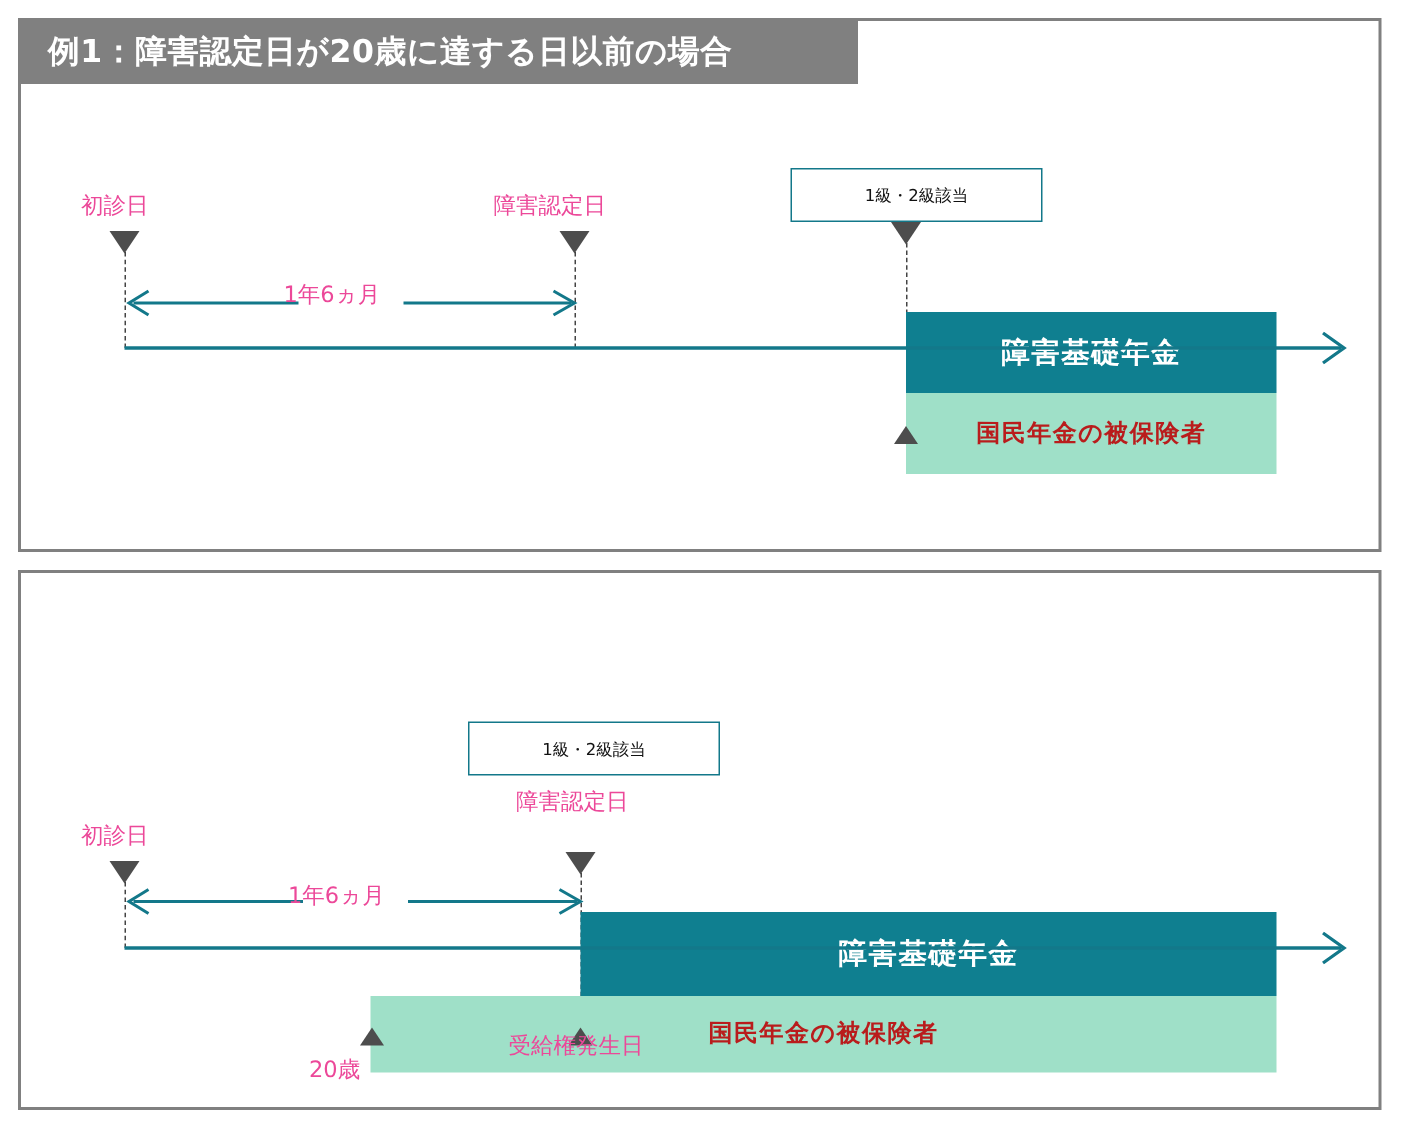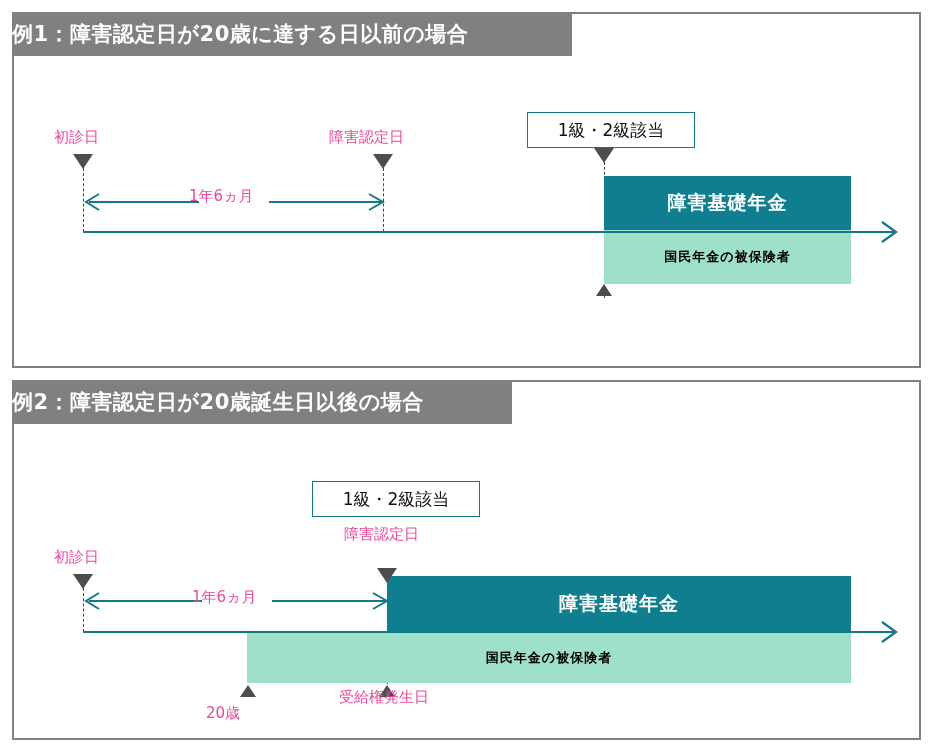--- a/index.html
+++ b/index.html
@@ -4,42 +4,42 @@
 <style>
   html,body{margin:0;padding:0;background:#ffffff;}
   body{font-family:"Liberation Sans","DejaVu Sans",sans-serif;}
   #root{position:relative;width:935px;height:751px;background:#ffffff;overflow:hidden;}
 
   .panel{position:absolute;left:12px;width:909px;background:#ffffff;border:2px solid #808080;box-sizing:border-box;}
   #panel1{top:12px;height:356px;}
   #panel2{top:380px;height:360px;}
 
   .title-bar{position:absolute;left:-2px;top:-2px;height:44px;background:#808080;
-             display:flex;align-items:center;box-sizing:border-box;}
+             display:flex;align-items:center;box-sizing:border-box;padding-left:20px;}
   #title1{width:560px;}
   #title2{width:500px;}
   .title-text{color:#ffffff;font-size:21px;font-weight:bold;letter-spacing:0.5px;
               font-family:"DejaVu Sans","Liberation Sans",sans-serif;white-space:nowrap;}
 
   .canvas{position:absolute;left:0;top:0;width:100%;height:100%;}
 
   .lbl{position:absolute;font-size:15px;color:#ec4899;white-space:nowrap;
        font-family:"DejaVu Sans","Liberation Sans",sans-serif;}
 
-  .bar{position:absolute;display:flex;align-items:center;justify-content:center;box-sizing:border-box;}
+  .bar{position:absolute;display:flex;align-items:center;justify-content:center;box-sizing:border-box;margin-top:32px;}
   .bar-dark{background:#0f7f90;}
   .bar-dark .bar-label{color:#ffffff;font-weight:bold;font-size:19px;letter-spacing:1px;
                        font-family:"DejaVu Sans","Liberation Sans",sans-serif;}
   .bar-mint{background:#9fe0c8;}
-  .bar-mint .bar-label{color:#000000;font-weight:bold;font-size:13px;letter-spacing:1px;
+  .bar-mint .bar-label{color:#b91c1c;font-weight:bold;font-size:16px;letter-spacing:1px;
                        font-family:Liberation Mono, monospace;}
 
   .grade-box{position:absolute;border:1.5px solid #13788a;background:#ffffff;
              display:flex;align-items:center;justify-content:center;box-sizing:border-box;}
-  .grade-box-text{font-size:17px;color:#111111;white-space:nowrap;
+  .grade-box-text{font-size:11px;color:#111111;white-space:nowrap;
                   font-family:"DejaVu Sans","Liberation Sans",sans-serif;}
 
   .vdash{position:absolute;width:0;border-left:1.5px dashed #444444;}
   .tri-down{position:absolute;width:0;height:0;border-left:10px solid transparent;
             border-right:10px solid transparent;border-top:15px solid #4d4d4d;}
   .tri-up{position:absolute;width:0;height:0;border-left:8px solid transparent;
           border-right:8px solid transparent;border-bottom:12px solid #4d4d4d;}
 
   svg.overlay{position:absolute;left:0;top:0;width:909px;height:360px;pointer-events:none;}
 </style>
@@ -90,23 +90,20 @@
 
       <span class="lbl" style="left:40px;top:114px;">初診日</span>
       <span class="lbl" style="left:315px;top:114px;">障害認定日</span>
       <span class="lbl" style="left:175px;top:173px;">1年6ヵ月</span>
 
     </div>
   </div>
 
   <div class="panel" id="panel2">
 
-    <div class="title-bar" id="title2">
-      <span class="title-text">例2：障害認定日が20歳誕生日以後の場合</span>
-    </div>
 
     <div class="canvas">
 
       <div class="grade-box" style="left:298px;top:99px;width:168px;height:36px;">
         <span class="grade-box-text">1級・2級該当</span>
       </div>
 
       <div class="vdash" style="left:69px;top:206px;height:44px;"></div>
       <div class="vdash" style="left:373px;top:200px;height:102px;"></div>
 

